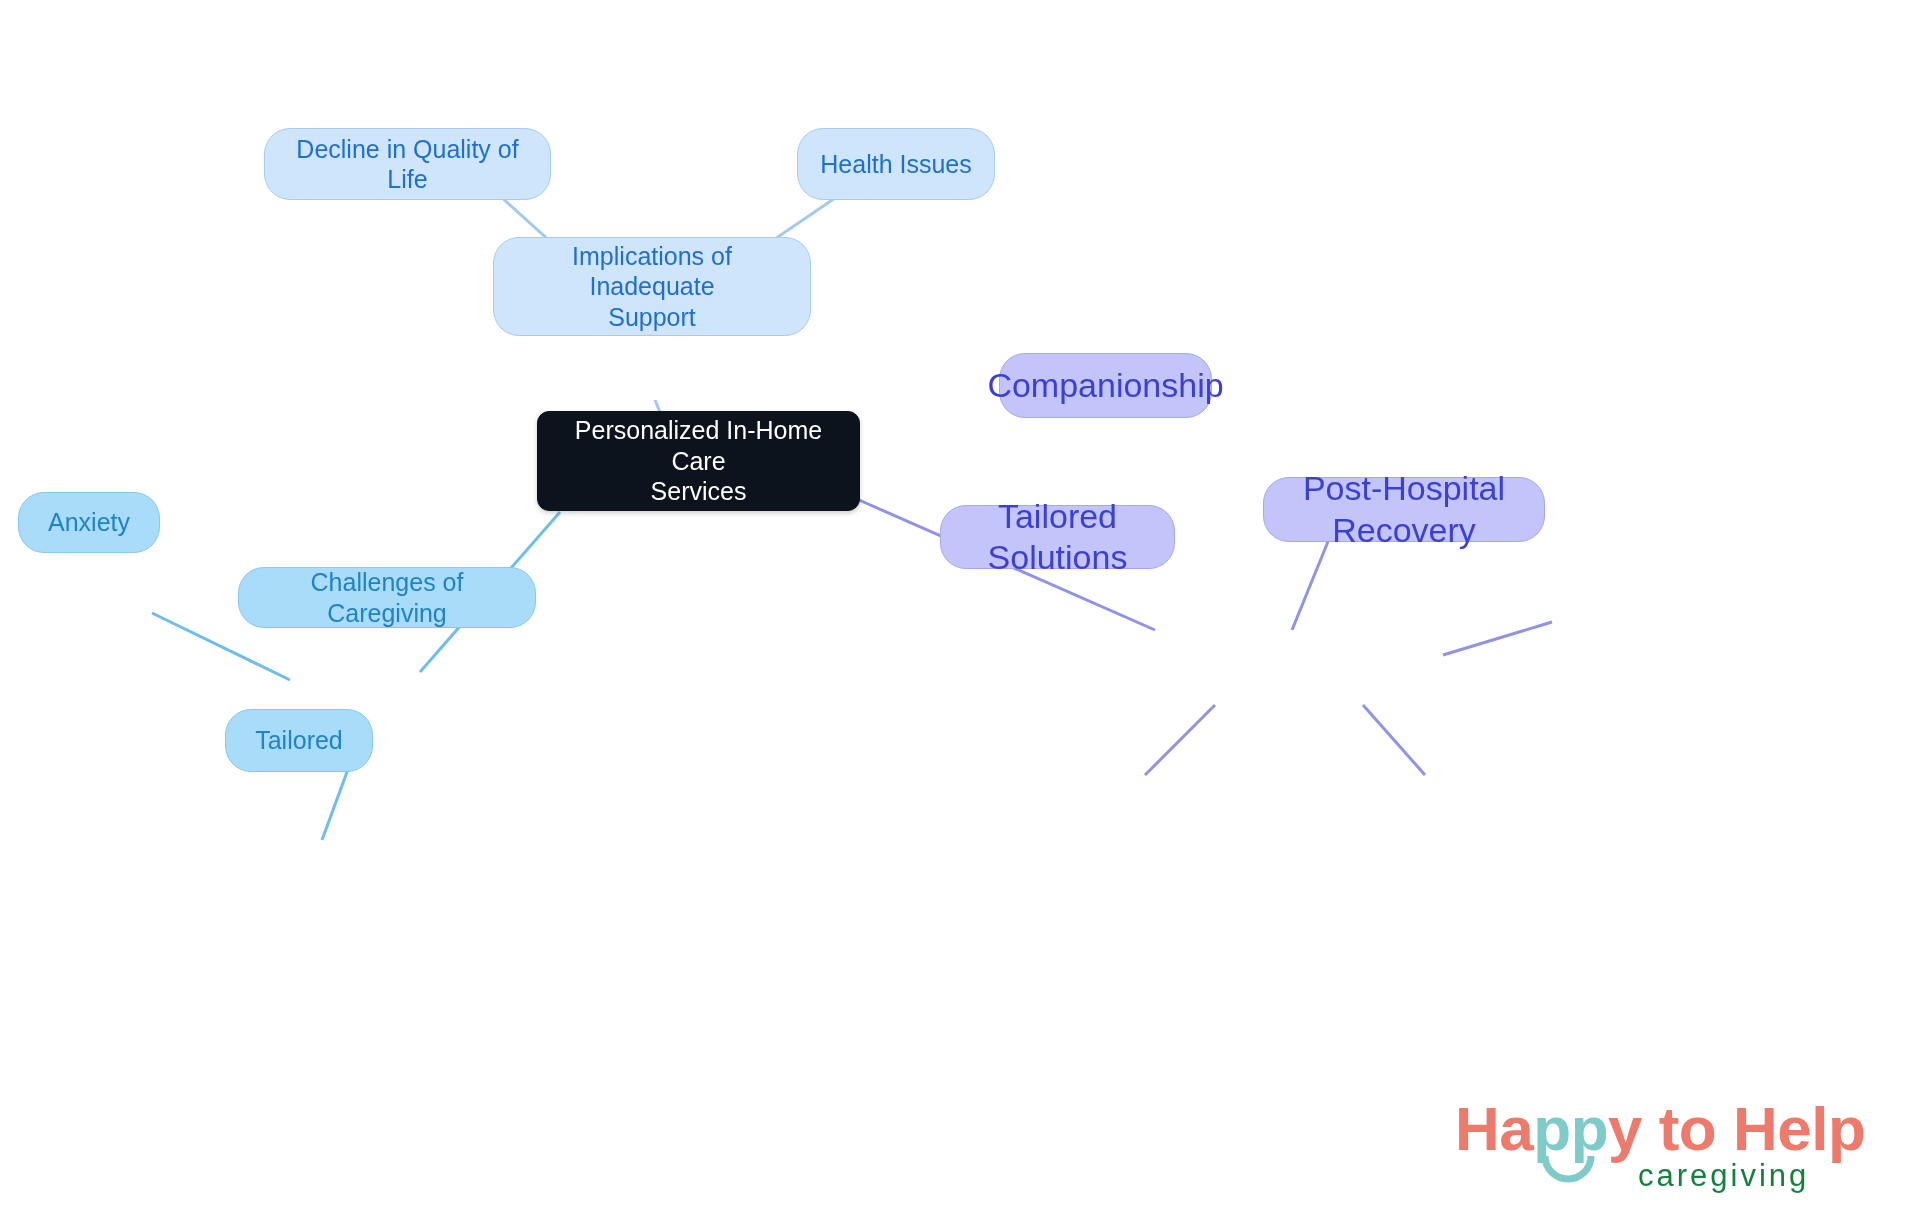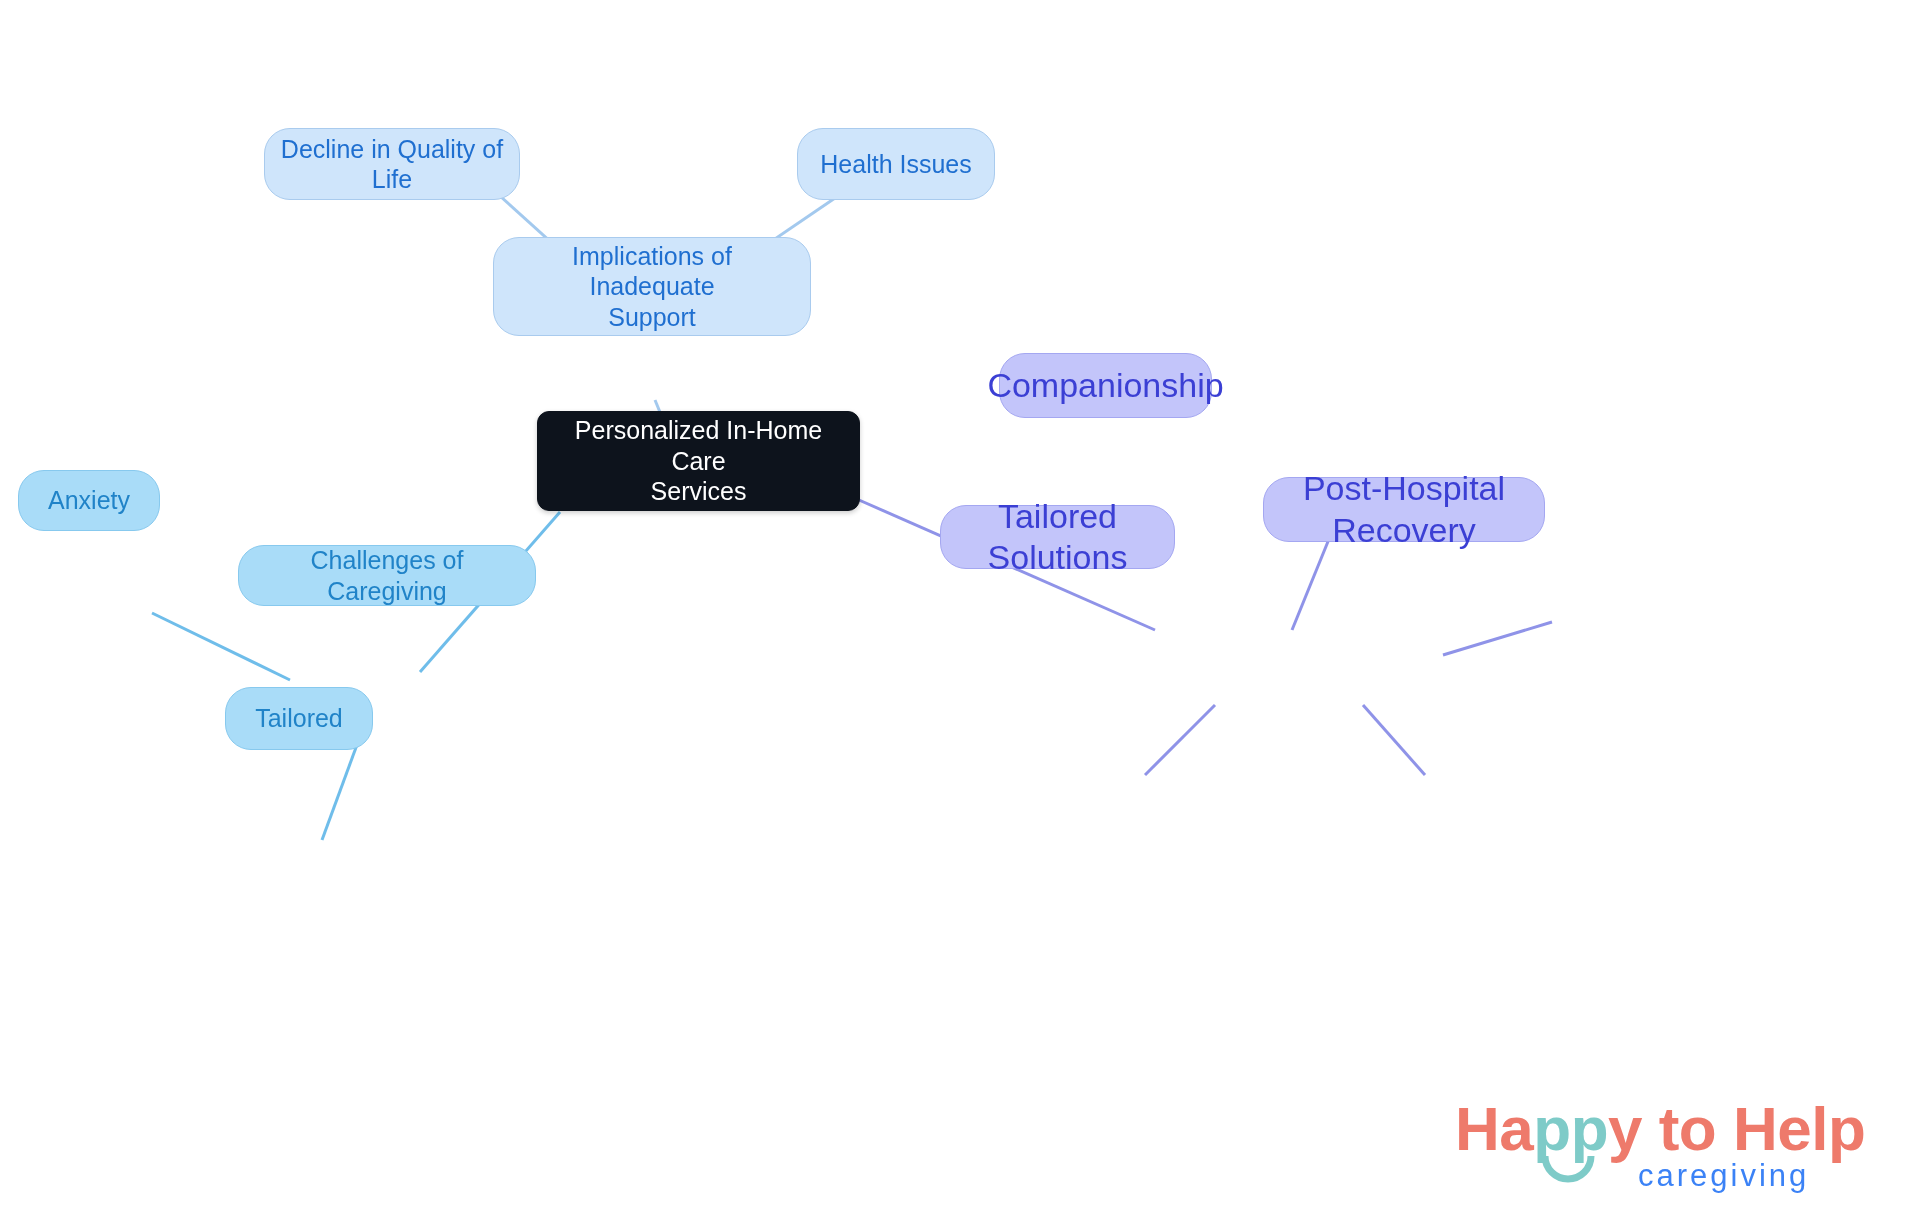--- a/index.html
+++ b/index.html
@@ -63,20 +63,21 @@
     color: #1f6fd0;
     font-size: 25px;
   }
 
   
   .node--challenges {
     background: #a9dcf8;
     border-color: #87c9ee;
     color: #2083c8;
     font-size: 25px;
+    margin-top: 22px;
   }
 
   
   .node--tailored {
     background: #c3c5fa;
     border-color: #a4a7f1;
     color: #3b3fd4;
     font-size: 34px;
   }
 
@@ -101,21 +102,21 @@
   }
   .logo-coral { color: #ee7a6b; }
   .logo-teal  { color: #7ecbc8; }
 
   .logo-sub {
     position: absolute;
     left: 183px;
     top: 62px;
     font-size: 31px;
     letter-spacing: 3px;
-    color: #3b82f6;
+    color: #15803d;
     white-space: nowrap;
     line-height: 1;
   }
   .logo-smile {
     position: absolute;
     left: 86px;
     top: 56px;
     width: 54px;
     height: 30px;
   }
@@ -135,21 +136,21 @@
     <line x1="290" y1="680" x2="152" y2="613" stroke="#6fbdea" stroke-width="3"></line>
     <line x1="365" y1="723" x2="322" y2="840" stroke="#6fbdea" stroke-width="3"></line>
 
     <line x1="859" y1="500" x2="1155" y2="630" stroke="#8f93e8" stroke-width="3"></line>
     <line x1="1292" y1="630" x2="1340" y2="512" stroke="#8f93e8" stroke-width="3"></line>
     <line x1="1443" y1="655" x2="1552" y2="622" stroke="#8f93e8" stroke-width="3"></line>
     <line x1="1215" y1="705" x2="1145" y2="775" stroke="#8f93e8" stroke-width="3"></line>
     <line x1="1363" y1="705" x2="1425" y2="775" stroke="#8f93e8" stroke-width="3"></line>
   </svg>
 
-  <div class="node node--implications" style="left:264px; top:128px; width:256px; height:72px;">Decline in Quality of Life</div>
+  <div class="node node--implications" style="left:264px; top:128px; width:287px; height:72px;">Decline in Quality of Life</div>
 
   <div class="node node--implications" style="left:797px; top:128px; width:198px; height:72px;">Health Issues</div>
 
   <div class="node node--implications" style="left:493px; top:237px; width:318px; height:99px;">Implications of Inadequate
 Support</div>
 
   <div class="node node--root" style="left:537px; top:411px; width:323px; height:100px;">Personalized In-Home Care
 Services</div>
 
   <div class="node node--challenges" style="left:18px; top:470px; width:142px; height:61px;">Anxiety</div>

